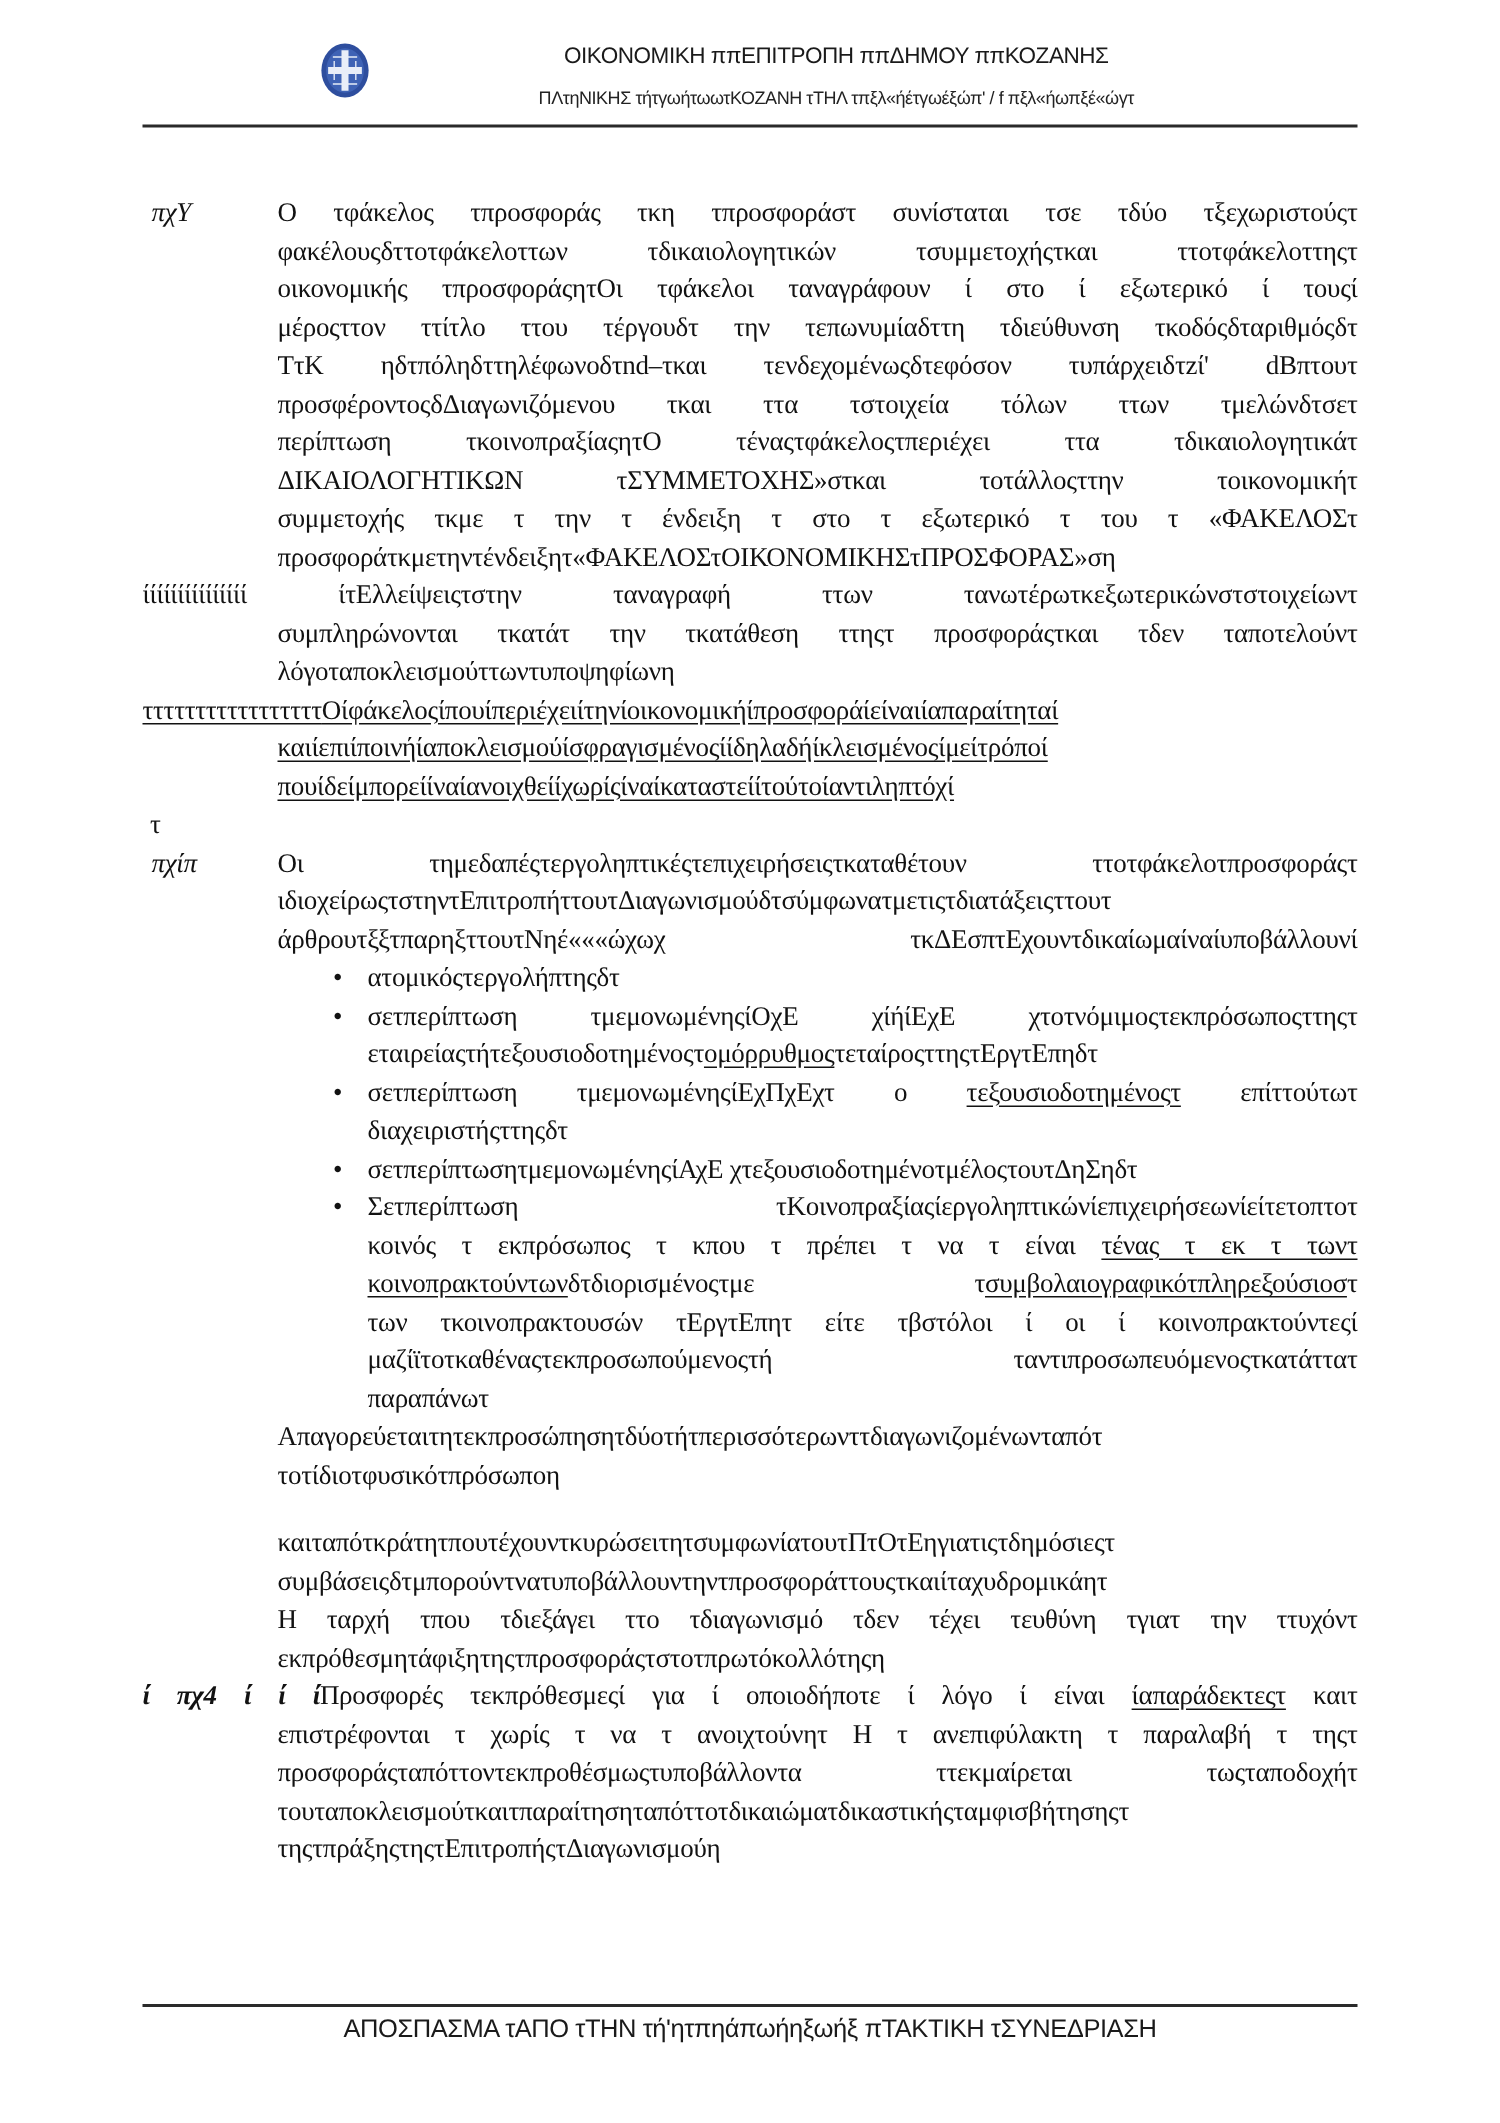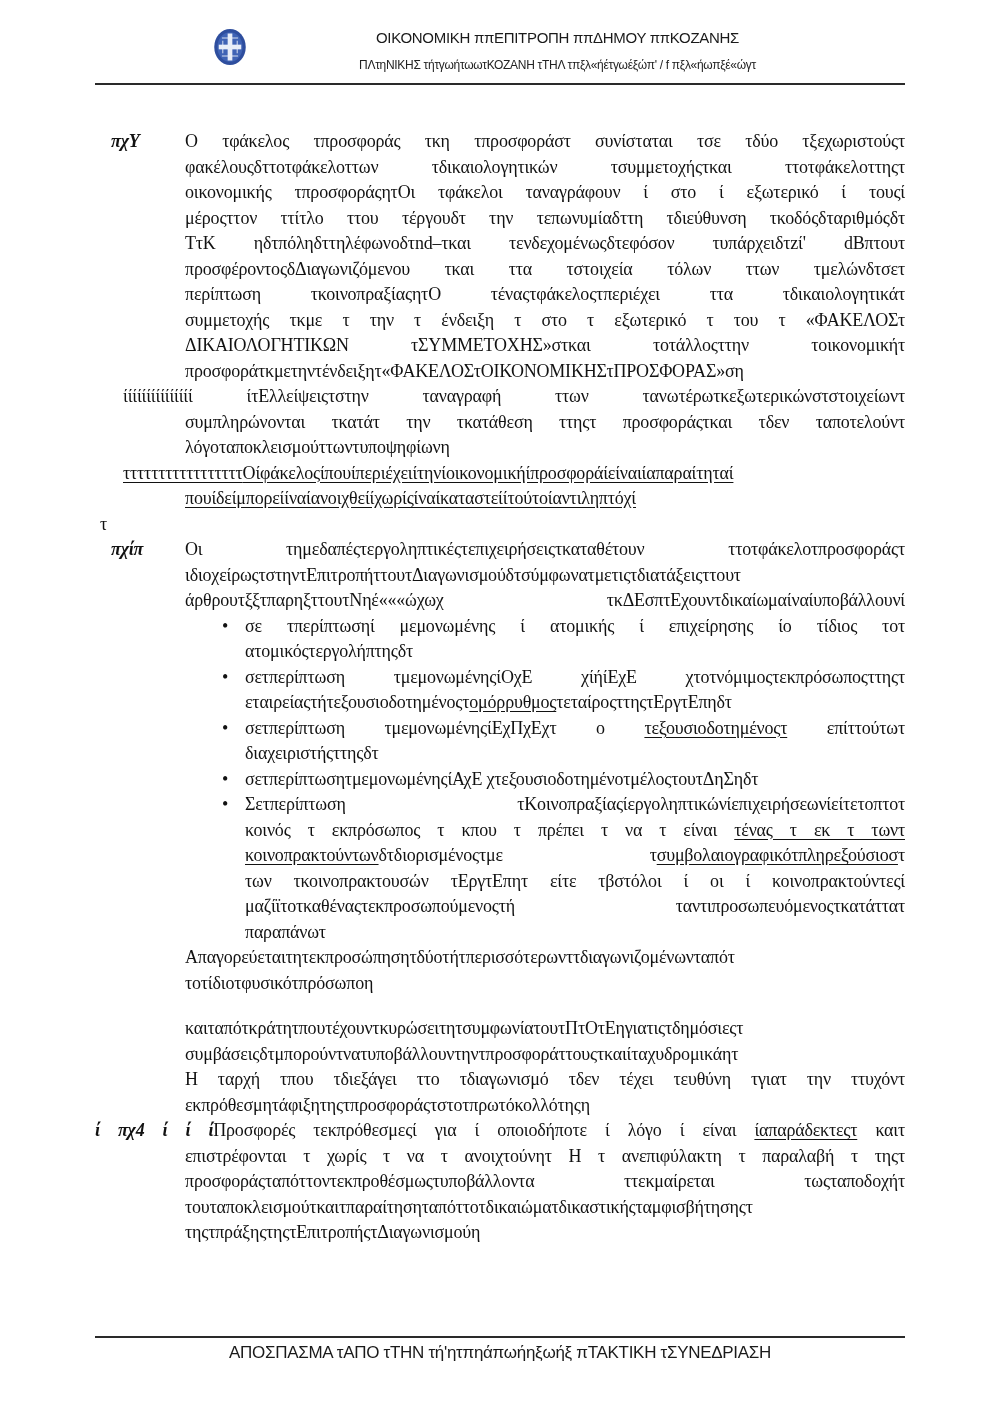--- a/index.html
+++ b/index.html
@@ -17,23 +17,23 @@
   .hrule{border:0;border-top:2px solid #2a2a2a;margin:8px 95px 0 95px;}
 
   
   .doc{margin:44px 95px 0 95px;font-size:18px;letter-spacing:-0.2px;color:#121212;}
   .block{position:relative;}
   .block.hang{padding-left:90px;}
   .block.flow{padding-left:90px;}
   .block.cont{padding-left:90px;}
   .block.plain{padding-left:5px;}
   .block.bullet{padding-left:150px;}
-  .block .hang-label{position:absolute;left:16px;top:0;font-weight:bold;font-style:italic;line-height:25.5px;}
+  .block .hang-label{position:absolute;left:6px;top:0;font-weight:normal;font-style:italic;line-height:25.5px;}
   .lab-inline{font-weight:bold;font-style:italic;}
-  .lab-inline.plain{font-weight:normal;font-style:normal;margin-left:28px;}
+  .lab-inline.plain{font-weight:normal;font-style:normal;}
   .line{line-height:25.5px;text-align:justify;text-align-last:justify;min-height:25.5px;}
   .line.short{text-align-last:left;}
   .line.first-flow{margin-left:-90px;}
   .u{text-decoration:underline;text-underline-offset:3px;}
   .marker{position:absolute;left:127px;top:0;line-height:25.5px;font-size:18px;}
 
   
   .footer{position:absolute;left:95px;right:95px;top:1336px;border-top:2px solid #2a2a2a;
           text-align:center;font-family:"Liberation Sans",sans-serif;letter-spacing:-0.3px;}
   .f1{font-size:17px;line-height:22px;margin-top:4px;color:#1a1a1a;}
@@ -67,45 +67,45 @@
   <div class="doc">
       <div class="block hang">
         <span class="hang-label">πχΥ</span>
         <div class="line"><span>Ο τφάκελος τπροσφοράς τκη τπροσφοράστ συνίσταται τσε τδύο τξεχωριστούςτ</span></div>
         <div class="line"><span>φακέλουςδττοτφάκελοττων τδικαιολογητικών τσυμμετοχήςτκαι ττοτφάκελοττηςτ</span></div>
         <div class="line"><span>οικονομικής τπροσφοράςητΟι τφάκελοι ταναγράφουν ί στο ί εξωτερικό ί τουςί</span></div>
         <div class="line"><span>μέροςττον ττίτλο ττου τέργουδτ την τεπωνυμίαδττη τδιεύθυνση τκοδόςδταριθμόςδτ</span></div>
         <div class="line"><span>ΤτΚ ηδτπόληδττηλέφωνοδτnd–τκαι τενδεχομένωςδτεφόσον τυπάρχειδτzί' dΒπτουτ</span></div>
         <div class="line"><span>προσφέροντοςδΔιαγωνιζόμενου τκαι ττα τστοιχεία τόλων ττων τμελώνδτσετ</span></div>
         <div class="line"><span>περίπτωση τκοινοπραξίαςητΟ τέναςτφάκελοςτπεριέχει ττα τδικαιολογητικάτ</span></div>
+        <div class="line"><span>ΔΙΚΑΙΟΛΟΓΗΤΙΚΩΝ τΣΥΜΜΕΤΟΧΗΣ»στκαι τοτάλλοςττην τοικονομικήτ</span></div>
         <div class="line"><span>συμμετοχής τκμε τ την τ ένδειξη τ στο τ εξωτερικό τ του τ «ΦΑΚΕΛΟΣτ</span></div>
-        <div class="line"><span>ΔΙΚΑΙΟΛΟΓΗΤΙΚΩΝ τΣΥΜΜΕΤΟΧΗΣ»στκαι τοτάλλοςττην τοικονομικήτ</span></div>
         <div class="line"><span>προσφοράτκμετηντένδειξητ«ΦΑΚΕΛΟΣτΟΙΚΟΝΟΜΙΚΗΣτΠΡΟΣΦΟΡΑΣ»ση</span></div>
       </div>
       <div class="block flow">
         <div class="line first-flow"><span class="lab-inline plain">ίίίίίίίίίίίίίίί ίτ</span><span>Ελλείψειςτστην ταναγραφή ττων τανωτέρωτκεξωτερικώνστστοιχείωντ</span></div>
         <div class="line"><span>συμπληρώνονται τκατάτ την τκατάθεση ττηςτ προσφοράςτκαι τδεν ταποτελούντ</span></div>
         <div class="line short"><span>λόγοταποκλεισμούττωντυποψηφίωνη</span></div>
       </div>
       <div class="block flow">
         <div class="line first-flow"><span class="lab-inline plain u">τττττττττττττττττ</span><span class="u">Οίφάκελοςίπουίπεριέχειίτηνίοικονομικήίπροσφοράίείναιίαπαραίτηταί</span></div>
+        <div class="line"><span class="u">καιίεπιίποινήίαποκλεισμούίσφραγισμένοςίίδηλαδήίκλεισμένοςίμείτρόποί</span></div>
         <div class="line short"><span class="u">πουίδείμπορείίναίανοιχθείίχωρίςίναίκαταστείίτούτοίαντιληπτόχί</span></div>
       </div>
       <div class="block plain">
         <div class="line short"><span>τ</span></div>
       </div>
       <div class="block hang">
         <span class="hang-label">πχίπ</span>
         <div class="line"><span>Οι τημεδαπέςτεργοληπτικέςτεπιχειρήσειςτκαταθέτουν ττοτφάκελοτπροσφοράςτ</span></div>
         <div class="line"><span>ιδιοχείρωςτστηντΕπιτροπήττουτΔιαγωνισμούδτσύμφωνατμετιςτδιατάξειςττουτ</span></div>
         <div class="line"><span>άρθρουτξξτπαρηξττουτΝηέ«««ώχωχ τκΔΕσπτΕχουντδικαίωμαίναίυποβάλλουνί</span></div>
       </div>
       <div class="block bullet">
         <span class="marker">•</span>
-        <div class="line"><span>σε τπερίπτωσηί μεμονωμένης ί ατομικής ί επιχείρησης ίο τίδιος τοτ</span></div>
         <div class="line short"><span>ατομικόςτεργολήπτηςδτ</span></div>
       </div>
       <div class="block bullet">
         <span class="marker">•</span>
         <div class="line"><span>σετπερίπτωση τμεμονωμένηςίΟχΕ χίήίΕχΕ χτοτνόμιμοςτεκπρόσωποςττηςτ</span></div>
         <div class="line short"><span>εταιρείαςτήτεξουσιοδοτημένοςτ</span><span class="u">ομόρρυθμος</span><span>τεταίροςττηςτΕργτΕπηδτ</span></div>
       </div>
       <div class="block bullet">
         <span class="marker">•</span>
         <div class="line"><span>σετπερίπτωση τμεμονωμένηςίΕχΠχΕχτ ο </span><span class="u">τεξουσιοδοτημένοςτ</span><span> επίττούτωτ</span></div>

